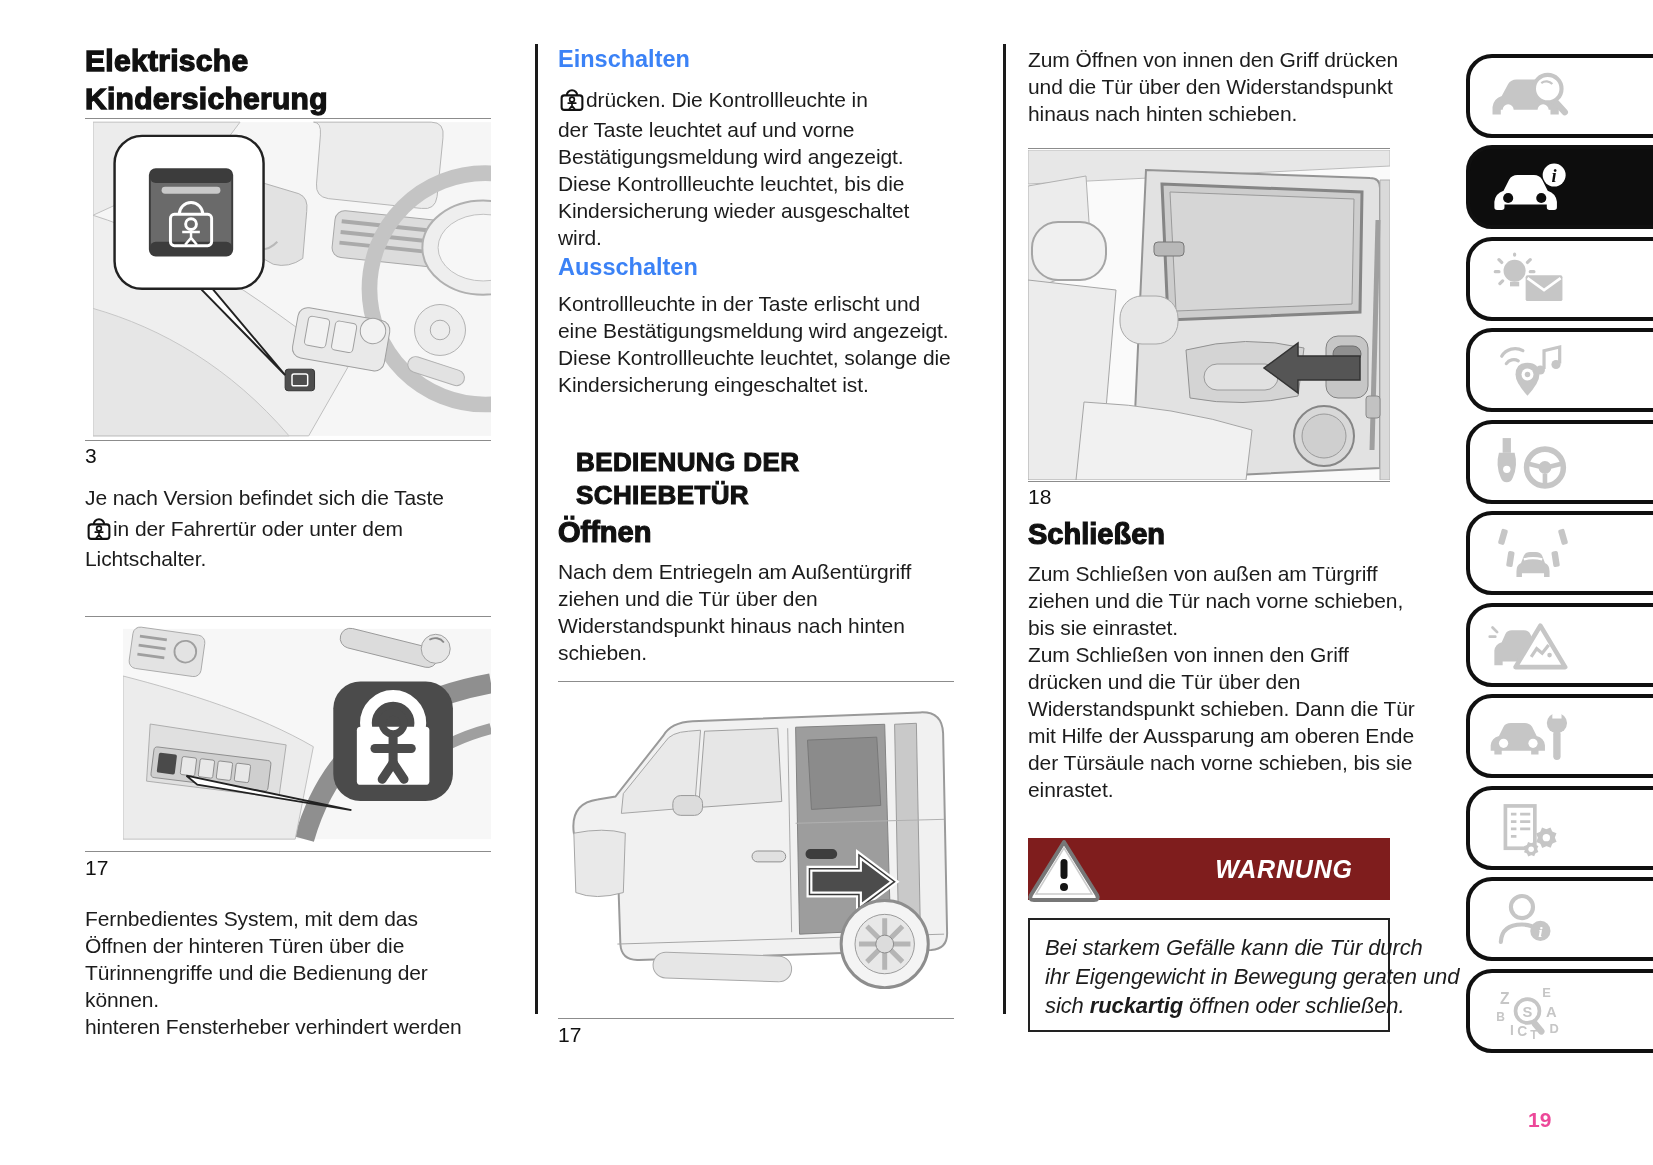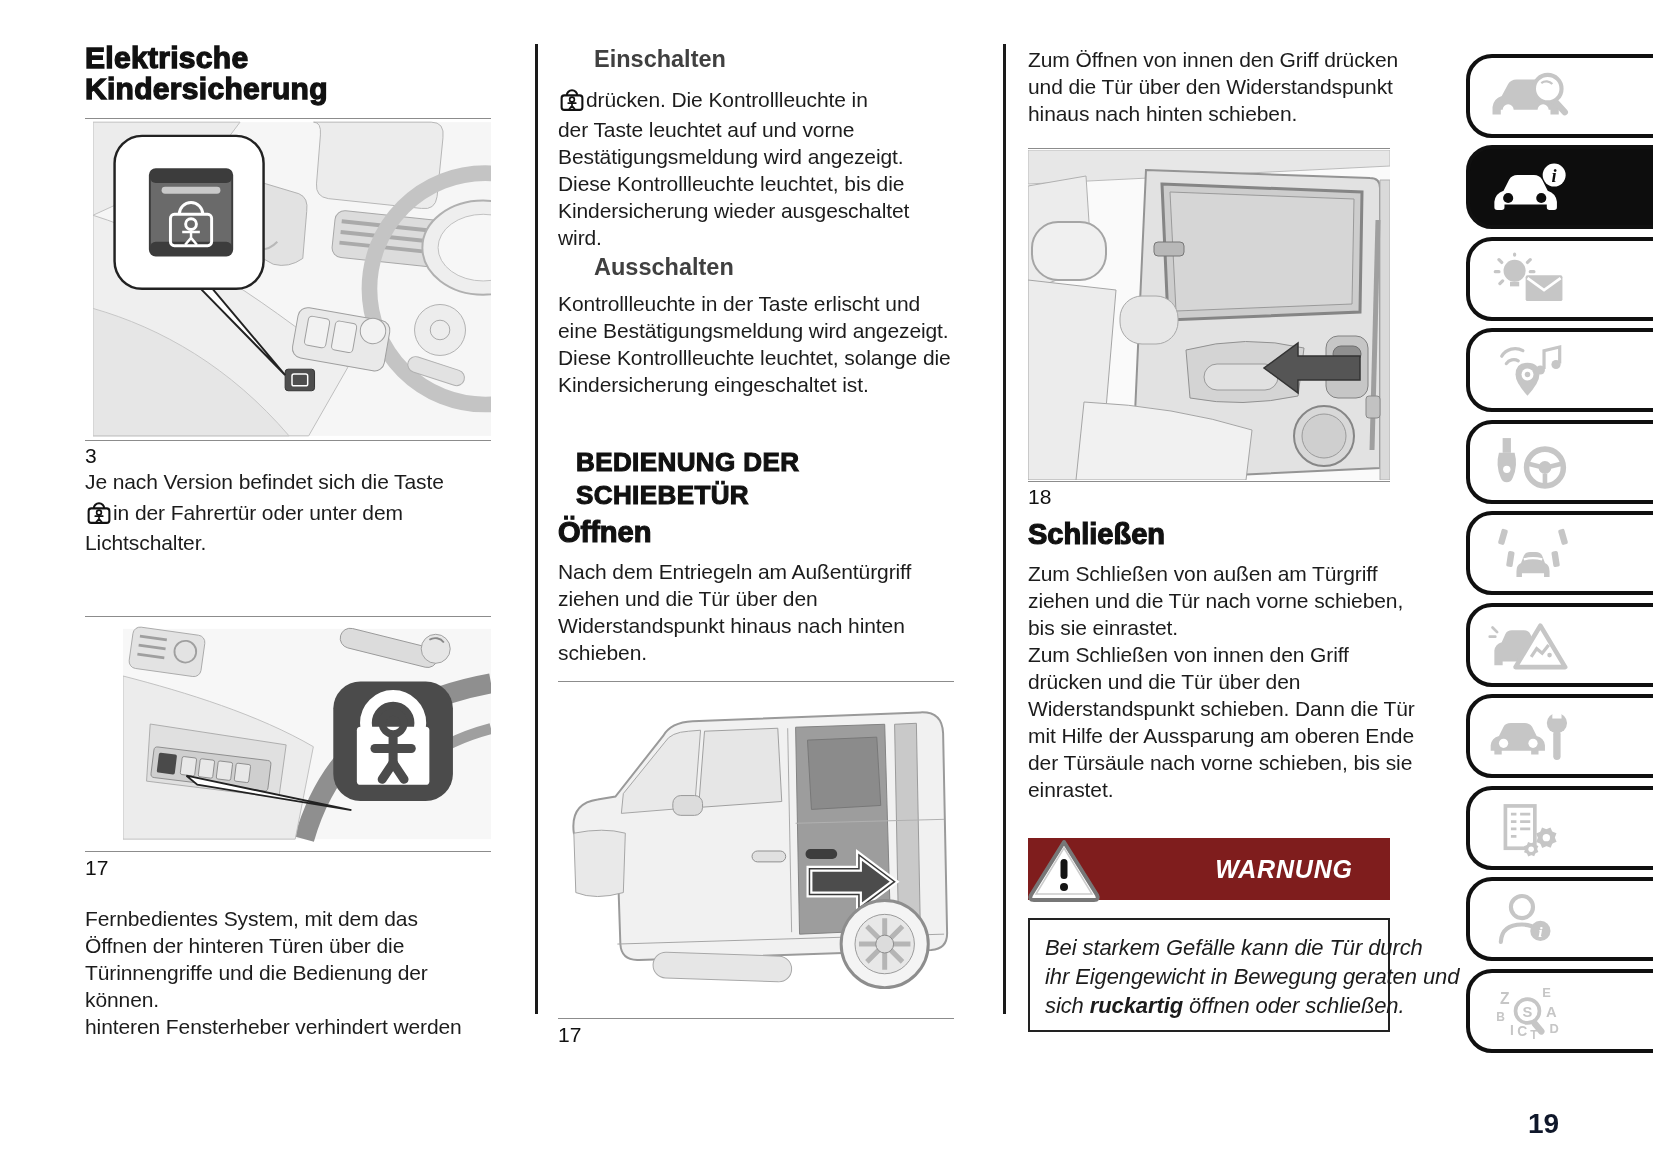--- a/index.html
+++ b/index.html
@@ -1,44 +1,44 @@
 <!DOCTYPE html>
 <html><head>
 <meta charset="utf-8">
 <style>
   html,body{margin:0;padding:0;background:#fff;}
   .page{position:relative;width:1653px;height:1165px;background:#fff;overflow:hidden;
         font-family:"Liberation Sans",sans-serif;color:#1c1c1c;}
   .abs{position:absolute;}
   
-  .h-black{font-weight:bold;-webkit-text-stroke:1.3px #111;color:#111;line-height:31px;font-size:30px;letter-spacing:.3px;}
+  .h-black{font-weight:bold;-webkit-text-stroke:1.3px #111;color:#111;line-height:38px;font-size:30px;letter-spacing:.3px;}
   .h-section{font-weight:bold;-webkit-text-stroke:1.1px #111;color:#111;line-height:33px;font-size:26px;letter-spacing:.4px;}
   .h-sub{font-weight:bold;-webkit-text-stroke:1.2px #111;color:#111;font-size:29px;line-height:32px;}
-  .h-small{font-weight:bold;color:#404040;font-size:23.5px;line-height:27px;margin-left:36px;}
+  .h-small{font-weight:bold;color:#3b82f6;font-size:23.5px;line-height:27px;}
   
   .bl{font-size:21px;line-height:27px;letter-spacing:-.1px;white-space:nowrap;}
   .icon-line{display:flex;align-items:center;height:34px;}
   .inline-lock{flex:0 0 auto;display:inline-block;}
   
   .fig-rule{height:0;border-top:1.6px solid #8c8c8c;}
   .fig-label{font-size:21px;color:#111;}
   .divider{width:2.6px;background:#1a1a1a;}
   
   .warn-banner{background:#7f1d1d;display:flex;align-items:center;justify-content:center;}
   .warn-banner span{color:#fff;font-style:italic;font-weight:bold;font-size:25px;letter-spacing:.8px;padding-left:150px;}
   .warn-box{border:2px solid #222;padding:13px 15px 10px 15px;}
   .warn-box .bl{font-style:italic;font-size:22px;line-height:29px;}
   .warn-bold{font-weight:bold;}
   
   .tab{position:absolute;left:1466px;width:216px;height:84px;border:4.5px solid #101010;border-radius:26px;
        background:#fff;display:flex;align-items:center;box-sizing:border-box;color:#c6c6c6;}
   .tab.active{background:#0d0d0d;color:#fff;}
   .tico{width:92px;height:64px;margin-left:17px;flex:0 0 auto;}
   .f{fill:currentColor;}
-  .page-number{font-size:28px;font-weight:bold;color:#0f172a;}
+  .page-number{font-size:21px;font-weight:bold;color:#ec4899;}
   svg{display:block;}
 </style>
 </head>
 <body>
 
 <div class="page">
 
   <div class="abs h-black" style="left:85px;top:42px;width:345px;">Elektrische Kindersicherung</div>
 
   <div class="abs fig-rule" style="left:85px;top:118px;width:406px;"></div>
@@ -79,21 +79,21 @@
         <path d="M88 94 a12 12 0 0 1 24 0"></path>
         <rect x="79" y="94" width="42" height="32" rx="4"></rect>
         <circle cx="100" cy="104" r="5.5"></circle>
         <path d="M100 110 v8 M91 112 h18 M100 118 l-6 7 M100 118 l6 7" stroke-width="2.5"></path>
       </g>
     </svg>
   </div>
   <div class="abs fig-rule" style="left:85px;top:440px;width:406px;"></div>
   <div class="abs fig-label" style="left:85px;top:444px;">3</div>
 
-  <div class="abs" style="left:85px;top:468px;width:410px;">
+  <div class="abs" style="left:85px;top:484px;width:410px;">
     <div class="bl">Je nach Version befindet sich die Taste</div>
     <div class="bl icon-line">
       <span class="inline-lock">
         <svg width="28" height="28" viewBox="0 0 27 27">
             <path d="M8.5 10 a5 5 0 0 1 10 0" fill="none" stroke="#111" stroke-width="2"></path>
             <rect x="3.5" y="10" width="20" height="14" rx="2.5" fill="none" stroke="#111" stroke-width="2"></rect>
             <circle cx="13.5" cy="14" r="2.3" fill="none" stroke="#111" stroke-width="1.6"></circle>
             <path d="M13.5 16.5 V20 M9.8 17.5 H17.2 M13.5 20 L11 23 M13.5 20 L16 23" stroke="#111" stroke-width="1.6" fill="none" stroke-linecap="round"></path>
           </svg>
       </span>

